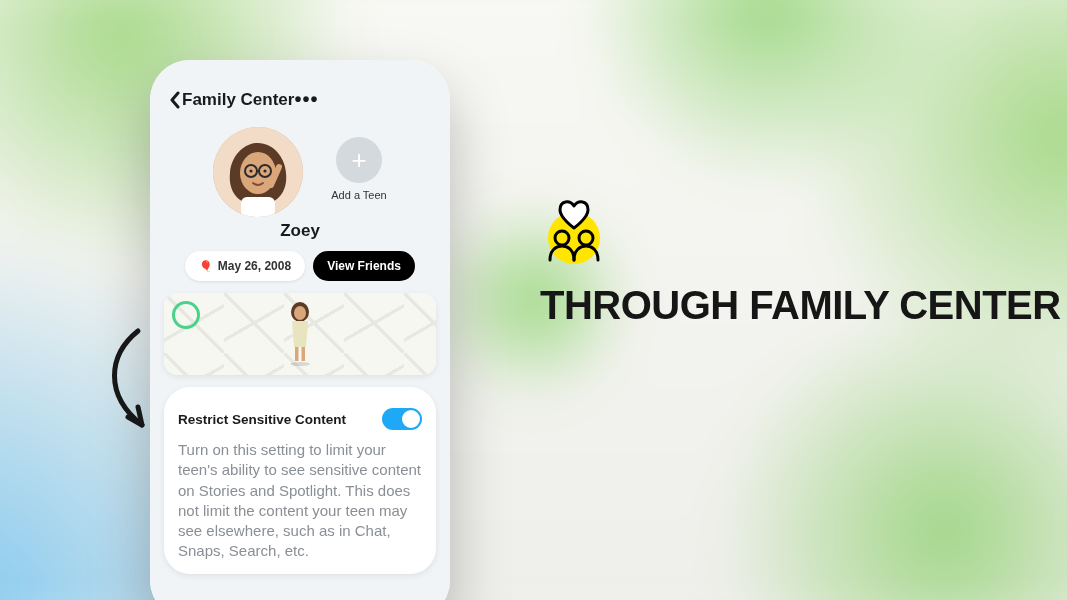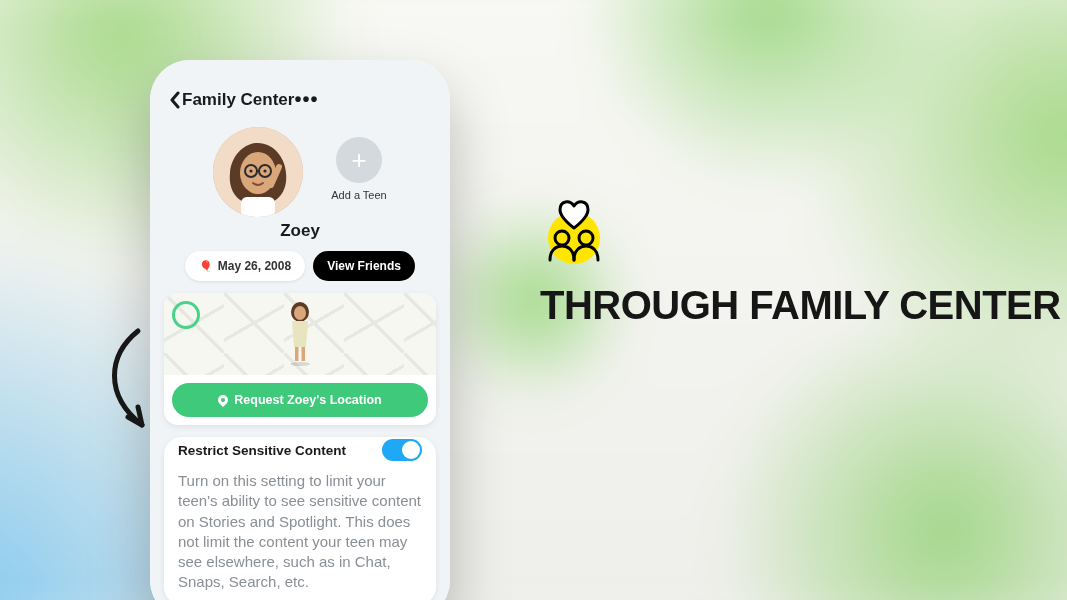--- a/index.html
+++ b/index.html
@@ -196,22 +196,22 @@
   .req-btn .pin::after {
     content:"";
     position:absolute;
     inset:3px;
     background:#3fc97a;
     border-radius:50%;
   }
   .restrict-card {
     margin: 12px 14px 0 14px;
     background: #fff;
-    border-radius: 18px;
-    padding: 2px 14px 12px 14px;
+    border-radius: 26px;
+    padding: 21px 14px 12px 14px;
     box-shadow: 0 2px 6px rgba(0,0,0,.08);
   }
   .restrict-head {
     display: flex;
     align-items: center;
     justify-content: space-between;
   }
   .restrict-title {
     font-weight: 800;
     font-size: 13.5px;
@@ -328,24 +328,20 @@
           <svg viewBox="0 0 32 66">
             <ellipse cx="16" cy="11" rx="9" ry="10" fill="#5b3a26"></ellipse>
             <ellipse cx="16" cy="12" rx="6" ry="7" fill="#d9a77a"></ellipse>
             <path d="M8 20 L24 20 L22 46 L10 46 Z" fill="#e8e4c0"></path>
             <rect x="11" y="46" width="3.5" height="14" fill="#d9a77a"></rect>
             <rect x="17.5" y="46" width="3.5" height="14" fill="#d9a77a"></rect>
             <ellipse cx="16" cy="63" rx="10" ry="2" fill="rgba(0,0,0,.12)"></ellipse>
           </svg>
         </div>
       </div>
-      <div class="req-btn">
-        <span class="pin"></span>
-        <span>Request Zoey's Location</span>
-      </div>
     </div>
 
     <div class="restrict-card">
       <div class="restrict-head">
         <div class="restrict-title">Restrict Sensitive Content</div>
         <div class="toggle"></div>
       </div>
       <div class="restrict-desc">Turn on this setting to limit your teen's ability to see sensitive content on Stories and Spotlight. This does not limit the content your teen may see elsewhere, such as in Chat, Snaps, Search, etc.</div>
     </div>
 

